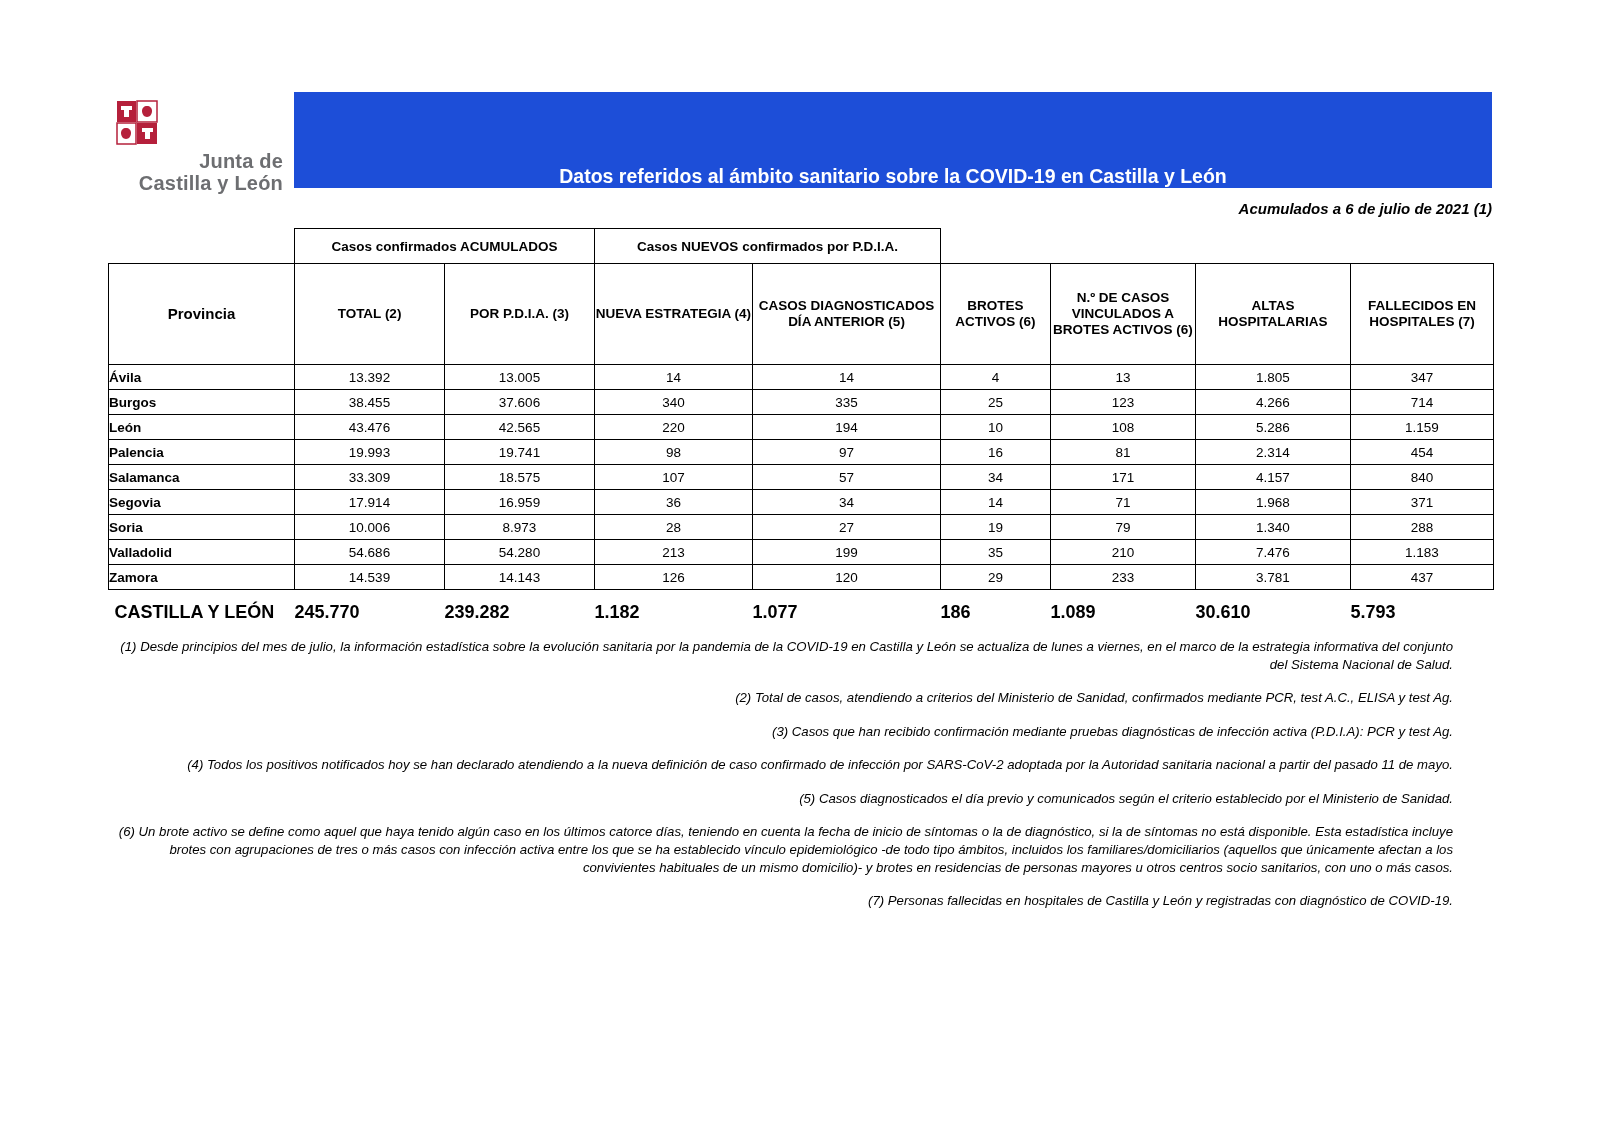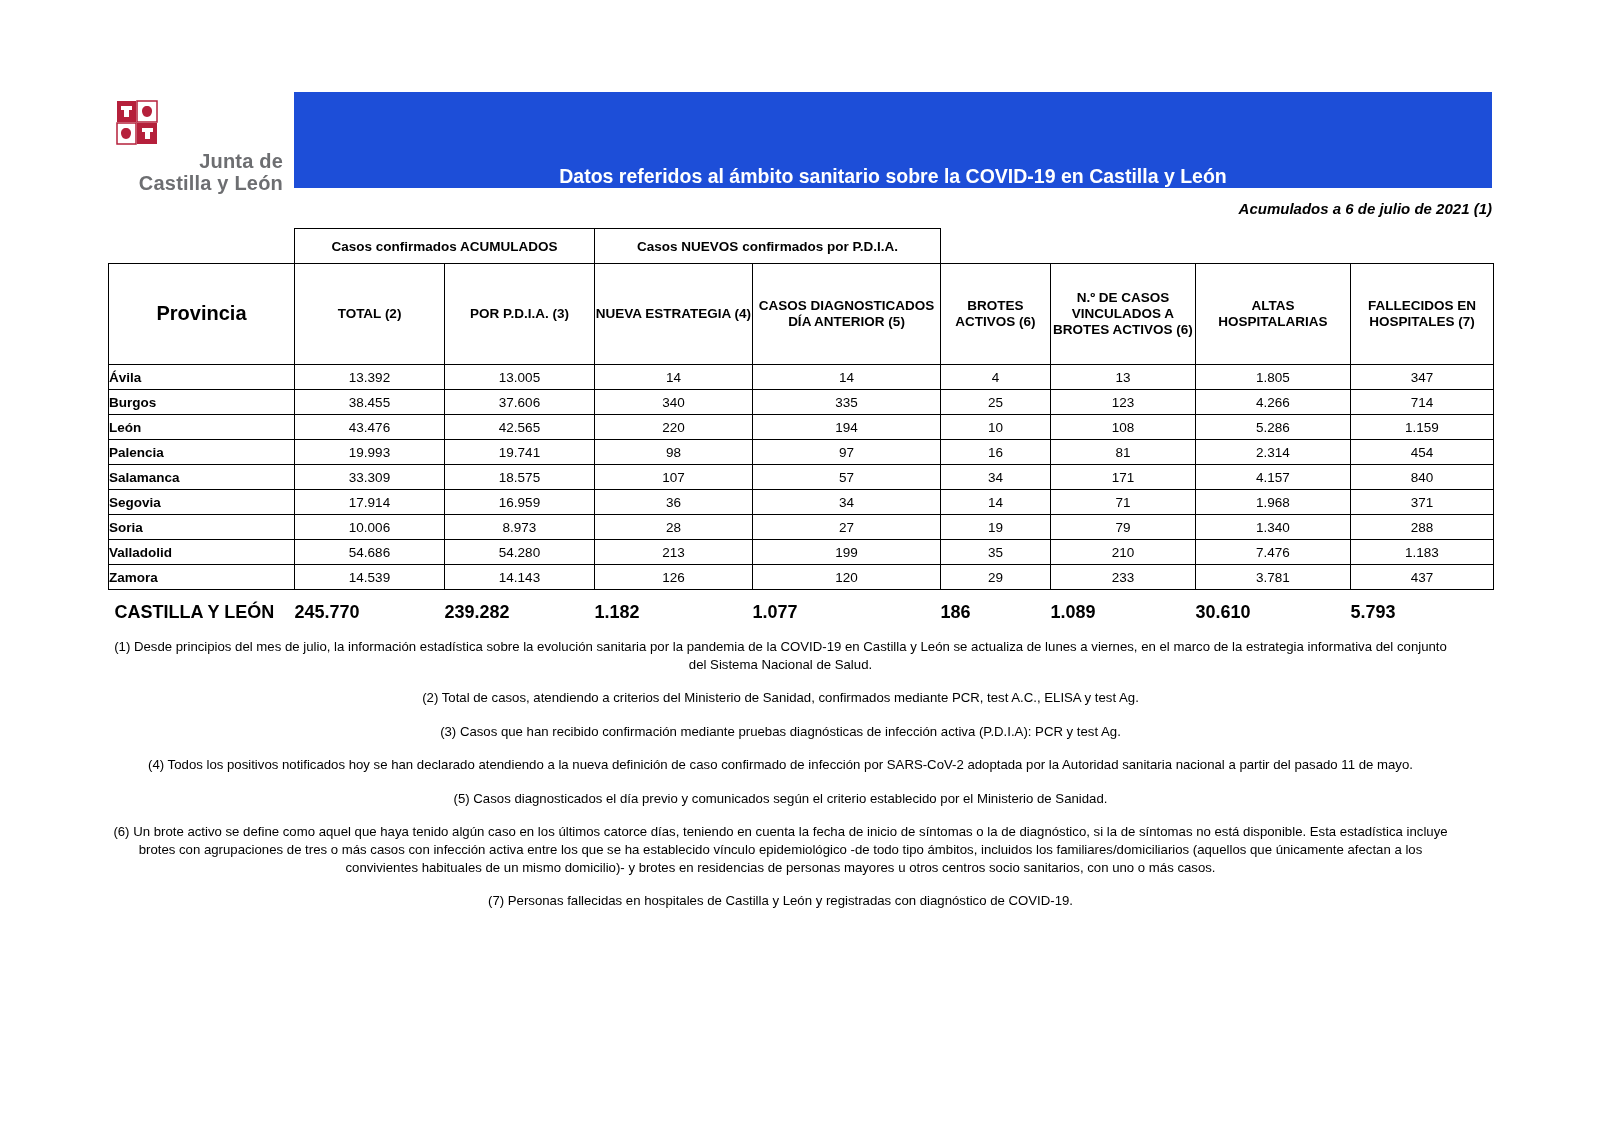--- a/index.html
+++ b/index.html
@@ -109,21 +109,21 @@
   }
   .col-head {
     font-weight: bold;
     font-size: 14.5px;
     text-align: center;
     vertical-align: middle;
     height: 100px;
     line-height: 1.18;
   }
   .col-head.prov {
-    font-size: 20px;
+    font-size: 15px;
   }
   td.prov-name {
     text-align: left;
     padding-left: 6px;
     font-weight: bold;
     font-size: 14.5px;
     height: 24px;
   }
   td.num {
     text-align: center;
@@ -149,23 +149,24 @@
 
   
   .notes {
     position: absolute;
     top: 625px;
     left: 108px;
     width: 1345px;
   }
   .note {
     font-size: 13.2px;
+    font-style: italic;
     line-height: 1.33;
     margin-bottom: 16px;
-    text-align: center;
+    text-align: right;
   }
 </style>
 </head>
 <body>
 
 <div class="page">
 
   <div class="header">
     <div class="logo-block">
       <svg class="shield" viewBox="0 0 42 48">

